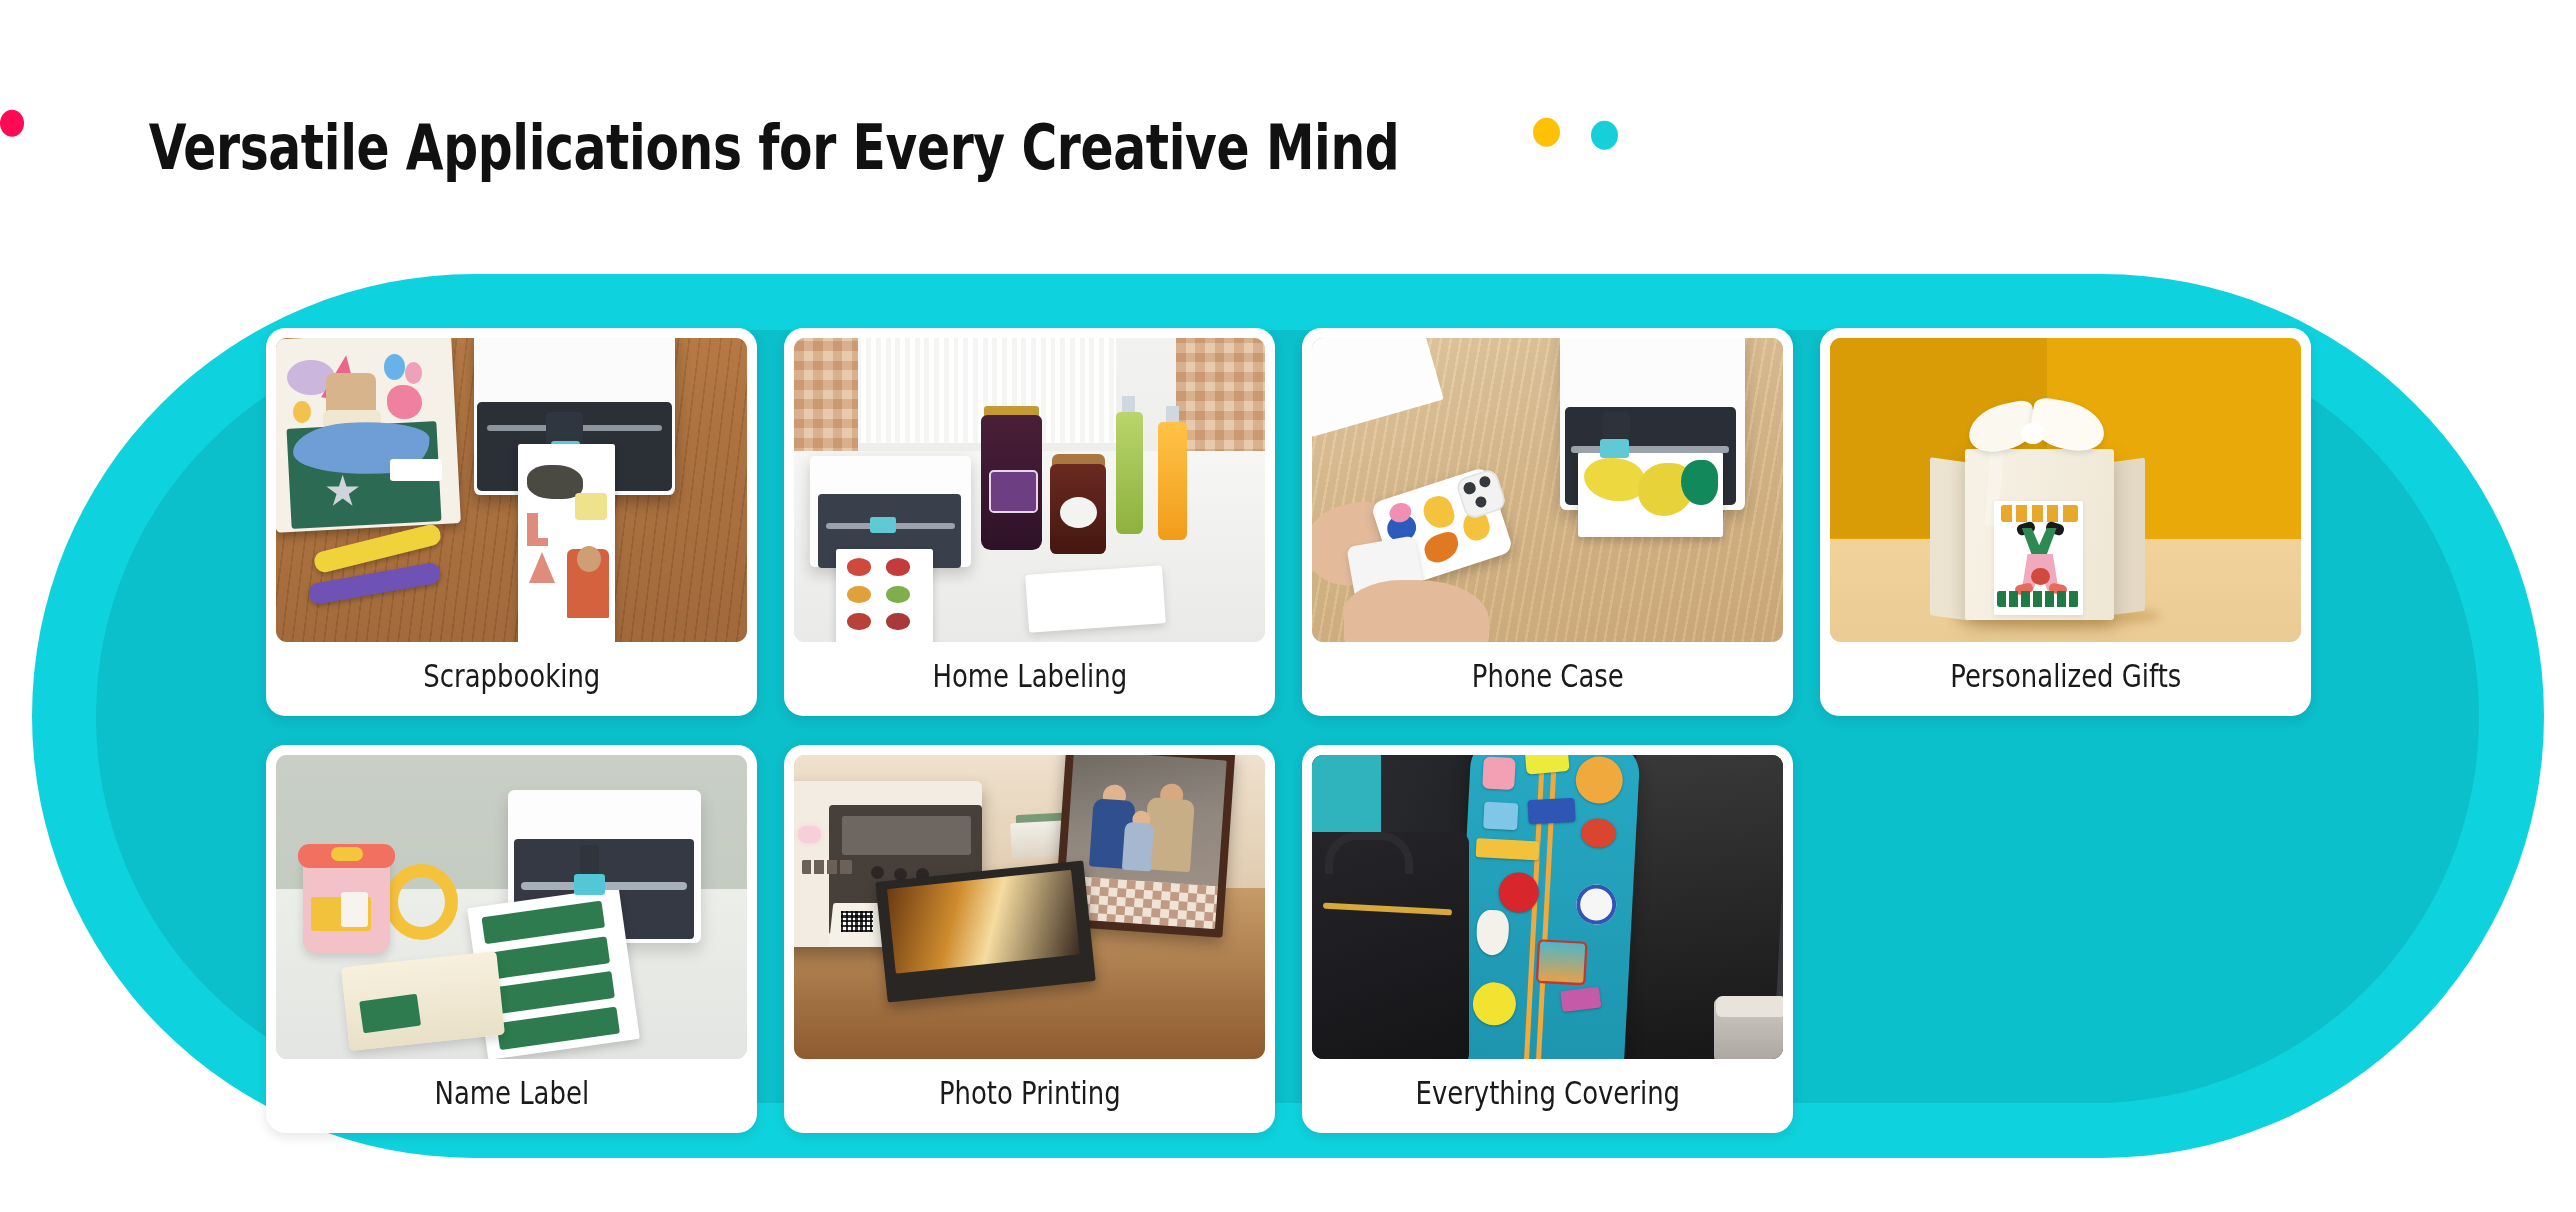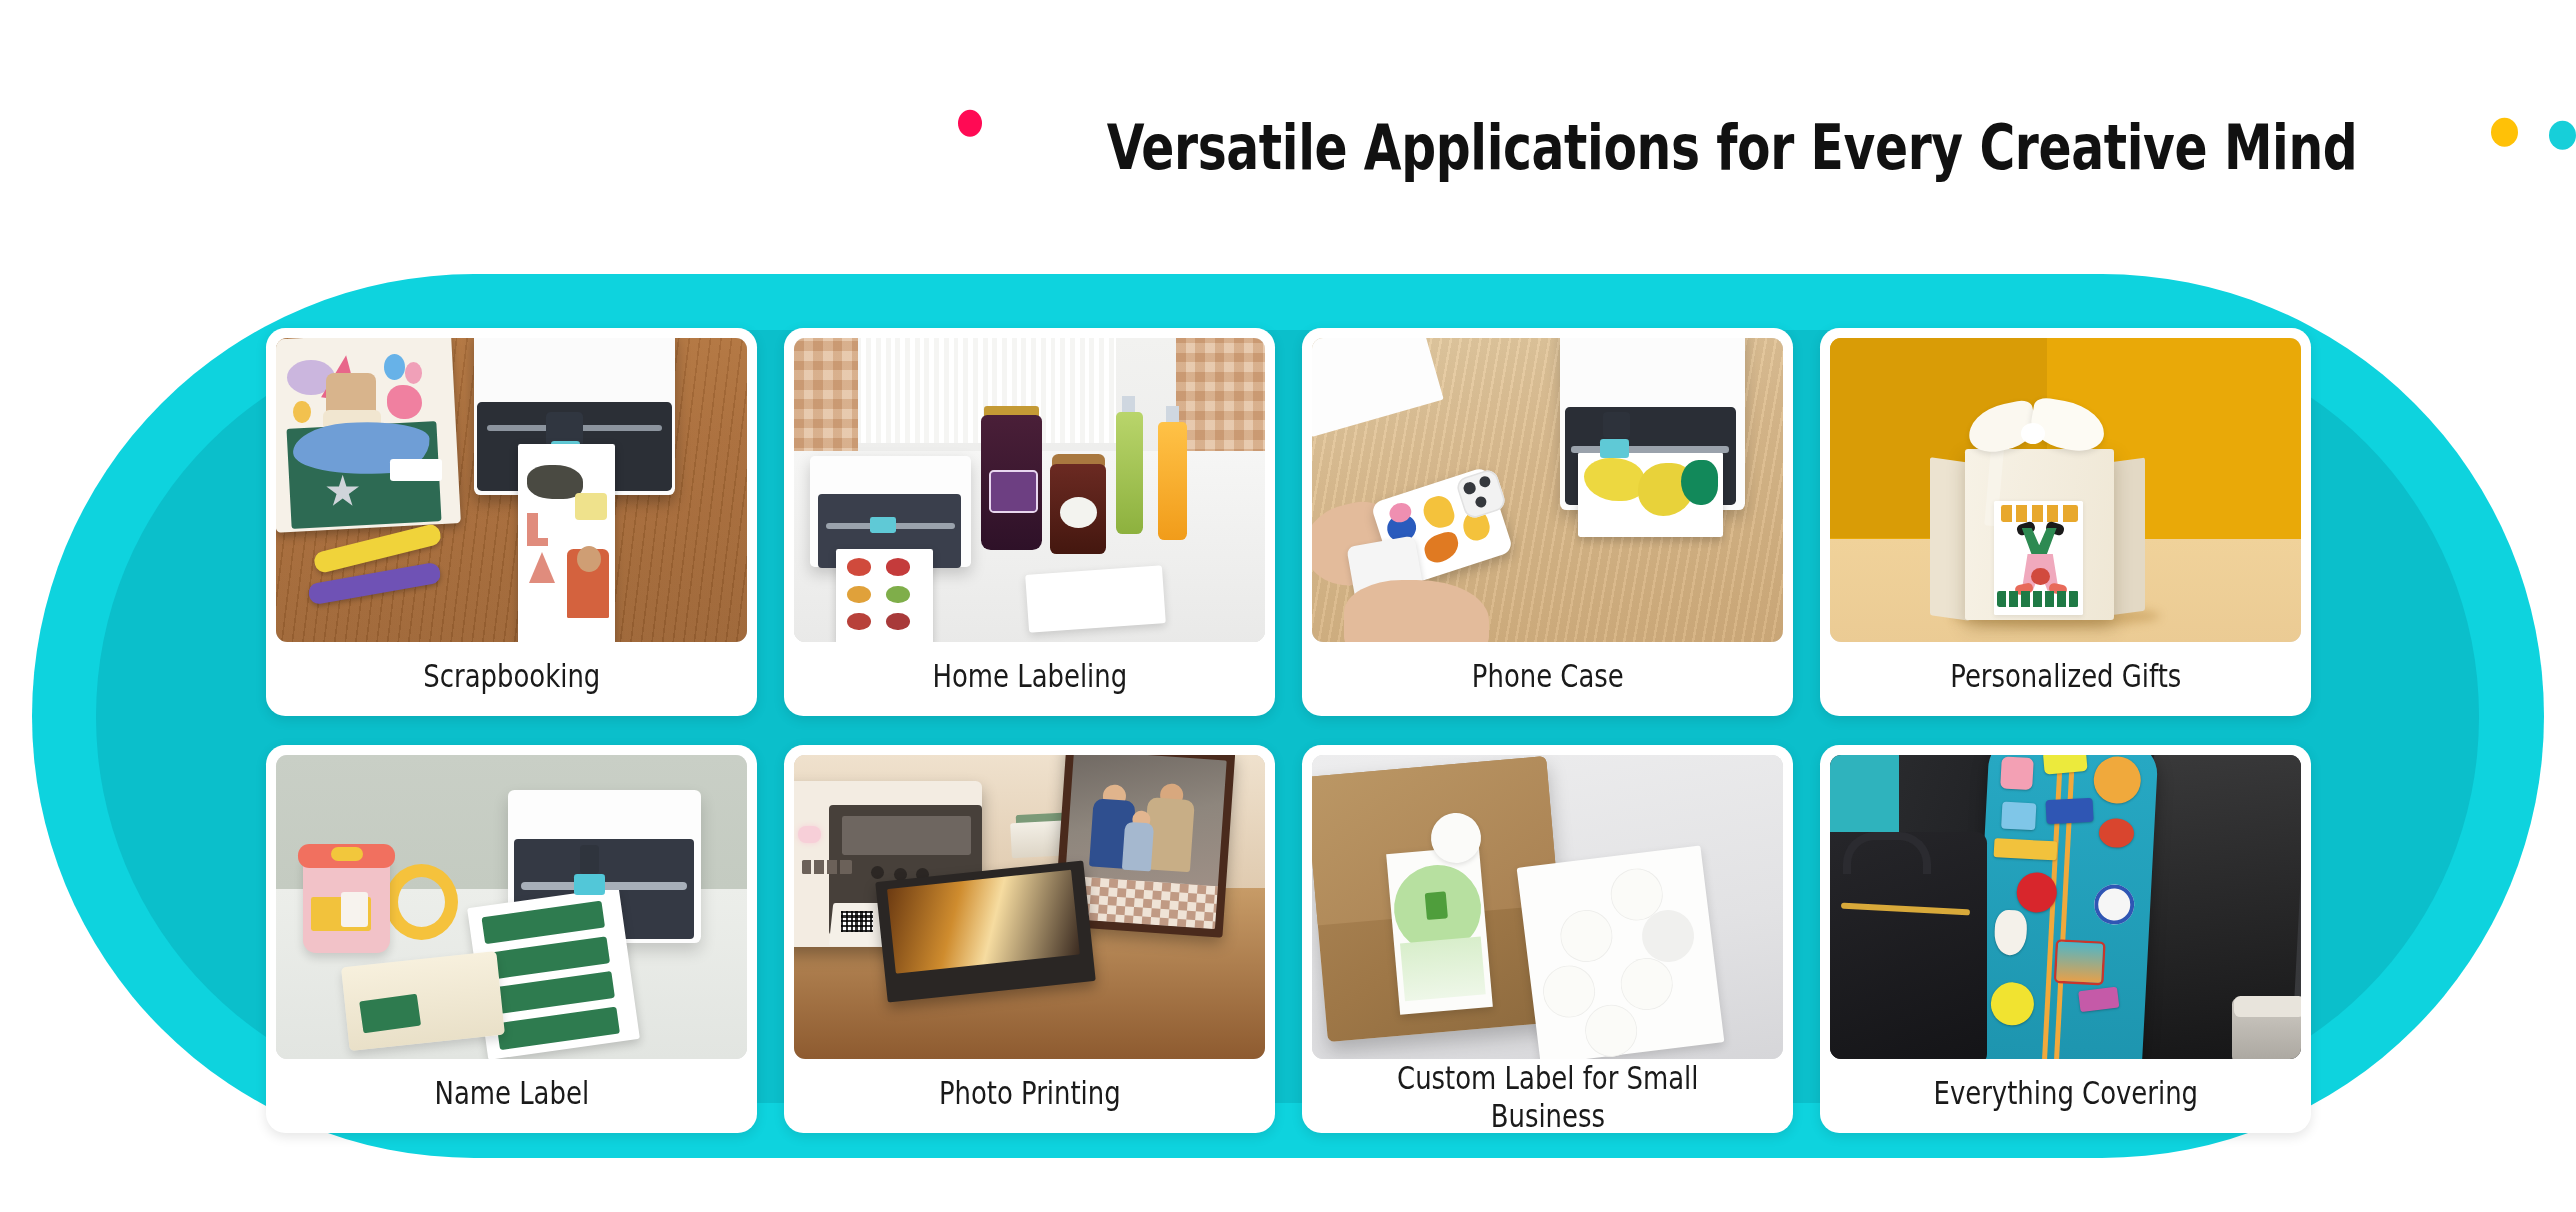--- a/index.html
+++ b/index.html
@@ -16,21 +16,21 @@
   }
 
   
   .header {
     position: absolute;
     top: 0; left: 0;
     width: 2576px;
     height: 274px;
     display: flex;
     align-items: center;
-    justify-content: flex-end;
+    justify-content: flex-start;
   }
   .title-wrap {
     display: flex;
     align-items: center;
     gap: 0px;
     transform: translateY(9.7px);
   }
   .dot {
     border-radius: 50%;
     display: inline-block;
@@ -515,45 +515,20 @@
         <div class="o tray"></div>
           <div class="o qr"></div>
         <div class="o photoout">
             <div class="photoimg"></div>
           </div>
       </div>
     </div>
     <div class="card-label">Photo Printing</div>
   </div>
 
-  <div class="card">
-    <div class="card-img">
-      <div class="scene sc7">
-        <div class="o kbox">
-            <div class="klid"></div>
-          </div>
-        <div class="o wrap">
-          <div class="glab">
-              <div class="cuc"></div>
-            </div>
-          <div class="glab2"></div>
-        </div>
-        <div class="o thankbig"></div>
-        <div class="o sheet">
-          <div class="round" style="left:90px;top:14.5px"></div>
-          <div class="round" style="left:35px;top:50px"></div>
-          <div class="roundE" style="left:116px;top:60px"></div>
-          <div class="round" style="left:11.3px;top:103px"></div>
-          <div class="round" style="left:89px;top:105px"></div>
-          <div class="round" style="left:48px;top:147px"></div>
-        </div>
-      </div>
-    </div>
-    <div class="card-label">Custom Label for Small Business</div>
-  </div>
 
   <div class="card">
     <div class="card-img">
       <div class="scene sc8">
         <div class="o tealwall"></div>
         <div class="o deck2"></div>
         <div class="o deck">
           <div class="stripe"></div>
             <div class="stripe2"></div>
           <div class="stk" style="left:13px;top:21px;width:32px;height:32px;background:#f3a0b4;border-radius:6.4px"></div>

